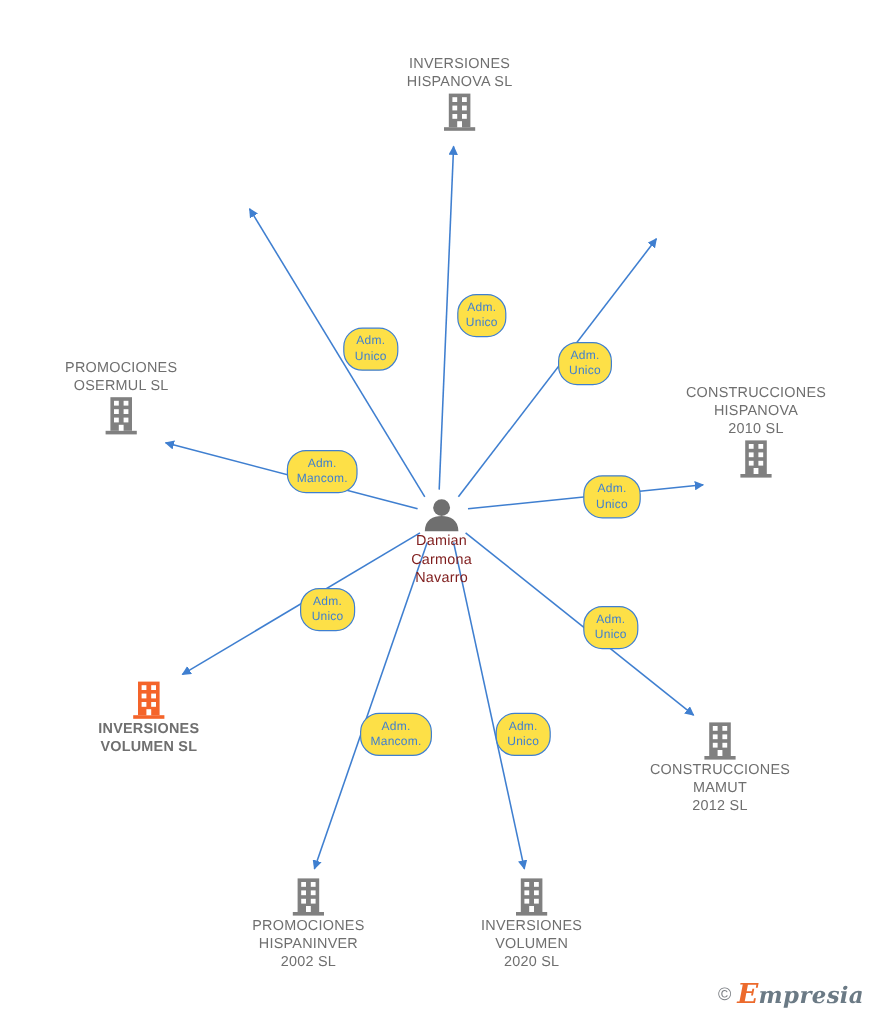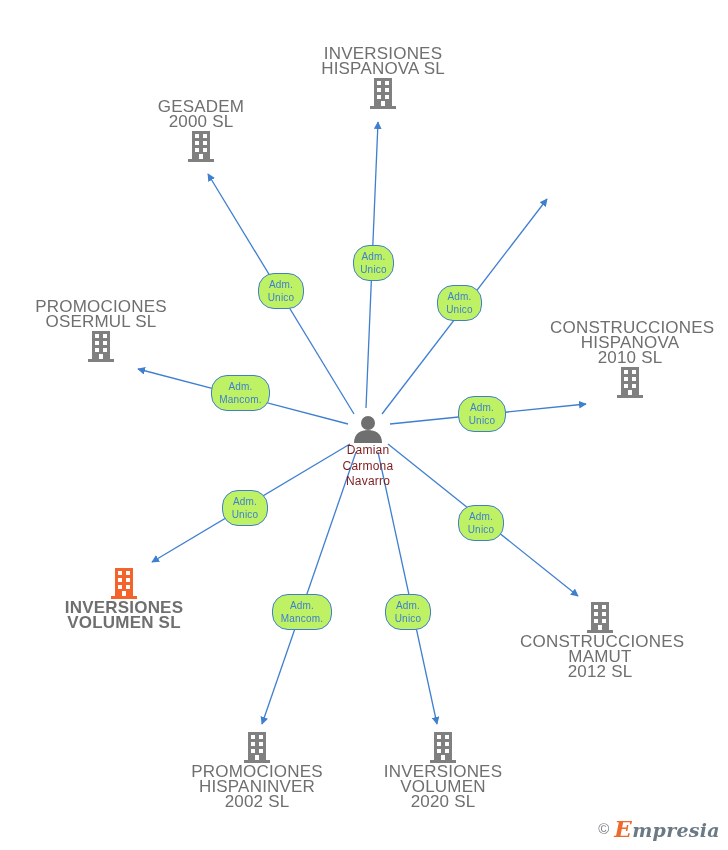--- a/index.html
+++ b/index.html
@@ -28,48 +28,49 @@
     position: absolute;
     text-align: center;
     width: 160px;
     margin-left: -80px;
   }
   .node .icon {
     display: block;
     line-height: 0;
   }
   .node .label {
-    font-size: 17px;
+    font-size: 12px;
     line-height: 15px;
     color: #6f6f6f;
     letter-spacing: 0.2px;
     white-space: pre-line;
   }
   .node.highlight .label {
     color: #6f6f6f;
     font-weight: bold;
   }
   .node.person .label {
     color: #7f1d1d;
     font-size: 12px;
     line-height: 15.5px;
   }
   .edge-label {
     position: absolute;
     box-sizing: border-box;
-    background: #bef264;
+    background: #fde047;
     border: 1px solid #3f7fd0;
     border-radius: 16px;
     color: #3f7fd0;
     font-size: 10px;
     line-height: 13px;
     text-align: center;
     padding: 4px 6px 4px 6px;
     white-space: pre-line;
     letter-spacing: 0.2px;
+    margin-left: 28px;
   }
   .watermark {
     position: absolute;
     right: 8px;
     bottom: 8px;
     display: flex;
     align-items: center;
     gap: 5px;
     font-size: 17px;
   }
@@ -128,39 +129,20 @@
           <rect x="9" y="12" width="4" height="4"></rect>
             <rect x="17" y="12" width="4" height="4"></rect>
           <rect x="9" y="19" width="4" height="4"></rect>
             <rect x="17" y="19" width="4" height="4"></rect>
           <rect x="13" y="25" width="4" height="5"></rect>
         </g>
       </svg>
     </span>
   </div>
 
-  <div class="node" style="left:201px; top:99px;">
-    <div class="label">GESADEM
-2000 SL</div>
-    <span class="icon">
-      <svg width="30" height="34" viewBox="0 0 30 34">
-        <rect x="6" y="2" width="18" height="28" fill="#808080"></rect>
-        <rect x="2" y="30" width="26" height="3" fill="#808080"></rect>
-        <g fill="#ffffff">
-          <rect x="9" y="5" width="4" height="4"></rect>
-            <rect x="17" y="5" width="4" height="4"></rect>
-          <rect x="9" y="12" width="4" height="4"></rect>
-            <rect x="17" y="12" width="4" height="4"></rect>
-          <rect x="9" y="19" width="4" height="4"></rect>
-            <rect x="17" y="19" width="4" height="4"></rect>
-          <rect x="13" y="25" width="4" height="5"></rect>
-        </g>
-      </svg>
-    </span>
-  </div>
 
 
   <div class="node" style="left:101px; top:299px;">
     <div class="label">PROMOCIONES
 OSERMUL SL</div>
     <span class="icon">
       <svg width="30" height="34" viewBox="0 0 30 34">
         <rect x="6" y="2" width="18" height="28" fill="#808080"></rect>
         <rect x="2" y="30" width="26" height="3" fill="#808080"></rect>
         <g fill="#ffffff">

